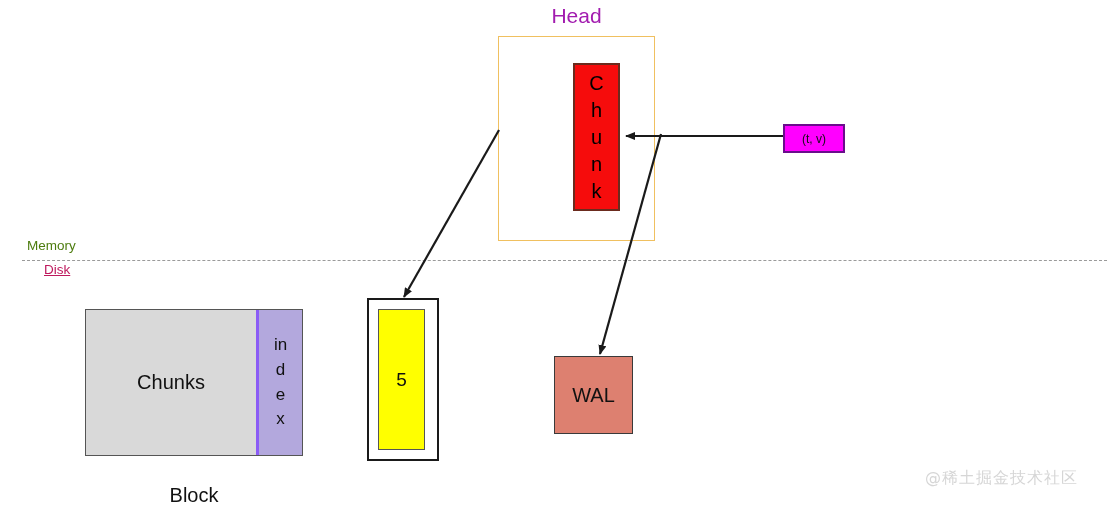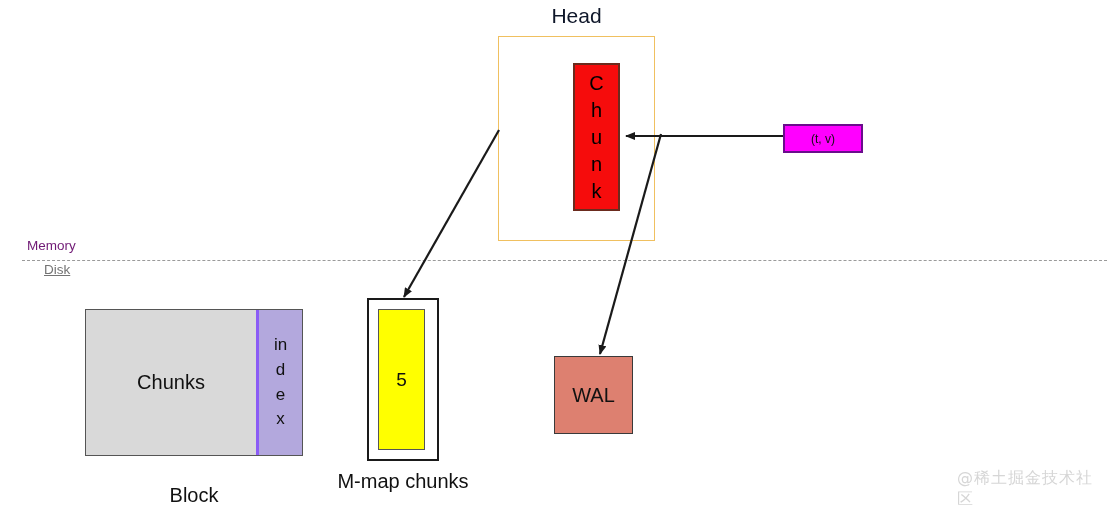--- a/index.html
+++ b/index.html
@@ -23,21 +23,21 @@
     width: 157px; height: 205px;
     border: 1.5px solid #f0c060;
     background: transparent;
     box-sizing: border-box;
   }
   #head-label {
     left: 498px; top: 2px;
     width: 157px;
     text-align: center;
     font-size: 21px;
-    color: #0f172a;
+    color: #a21caf;
     line-height: 28px;
   }
 
   
   #chunk-box {
     left: 573px; top: 63px;
     width: 47px; height: 148px;
     background: #f60c0c;
     border: 2px solid #6b2b1e;
     box-sizing: border-box;
@@ -51,43 +51,43 @@
     line-height: 1.35;
     text-align: center;
     letter-spacing: 0;
     white-space: pre-line;
     writing-mode: horizontal-tb;
   }
 
   
   #tv-box {
     left: 783px; top: 124px;
-    width: 80px; height: 29px;
+    width: 62px; height: 29px;
     background: #ff00ff;
     border: 2px solid #6a0d8c;
     box-sizing: border-box;
     display: flex;
     align-items: center;
     justify-content: center;
   }
   #tv-text { font-size: 12px; color: #111111; }
 
   
   #divider {
     left: 22px; top: 260px;
     width: 1085px; height: 0;
     border-top: 1.6px dashed #9a9a9a;
   }
   #memory-label {
     left: 27px; top: 238px;
-    font-size: 13.5px; color: #701a75;
+    font-size: 13.5px; color: #4d7c0f;
   }
   #disk-label {
     left: 44px; top: 262px;
-    font-size: 13.5px; color: #737373; text-decoration: underline;
+    font-size: 13.5px; color: #be185d; text-decoration: underline;
   }
 
   
   #block-box {
     left: 85px; top: 309px;
     width: 218px; height: 147px;
     background: #d9d9d9;
     border: 1px solid #555555;
     box-sizing: border-box;
     display: flex;
@@ -170,21 +170,20 @@
     pointer-events: none;
   }
 
   
   #watermark {
     left: 925px; top: 468px;
     font-size: 16px;
     color: #d6d6d6;
     font-family: "DejaVu Sans", sans-serif;
     letter-spacing: 1px;
-    margin-left: 32px;
   }
 </style>
 </head>
 <body>
 
 <div id="canvas">
 
   <div class="abs" id="head-label">Head</div>
 
   <div class="abs" id="head-box"></div>
@@ -209,21 +208,20 @@
     <div id="block-chunks">Chunks</div>
     <div id="block-index">in
 d
 e
 x</div>
   </div>
   <div class="abs" id="block-label">Block</div>
 
   <div class="abs" id="mmap-outer"></div>
   <div class="abs" id="mmap-inner">5</div>
-  <div class="abs" id="mmap-label">M-map chunks</div>
 
   <div class="abs" id="wal-box">WAL</div>
 
   <svg class="abs" id="arrows" viewBox="0 0 1109 511" xmlns="http://www.w3.org/2000/svg">
     <defs>
       <marker id="ah" markerWidth="10" markerHeight="8" refX="9" refY="4" orient="auto" markerUnits="userSpaceOnUse">
         <path d="M0,0 L10,4 L0,8 z" fill="#1a1a1a"></path>
       </marker>
     </defs>
 

